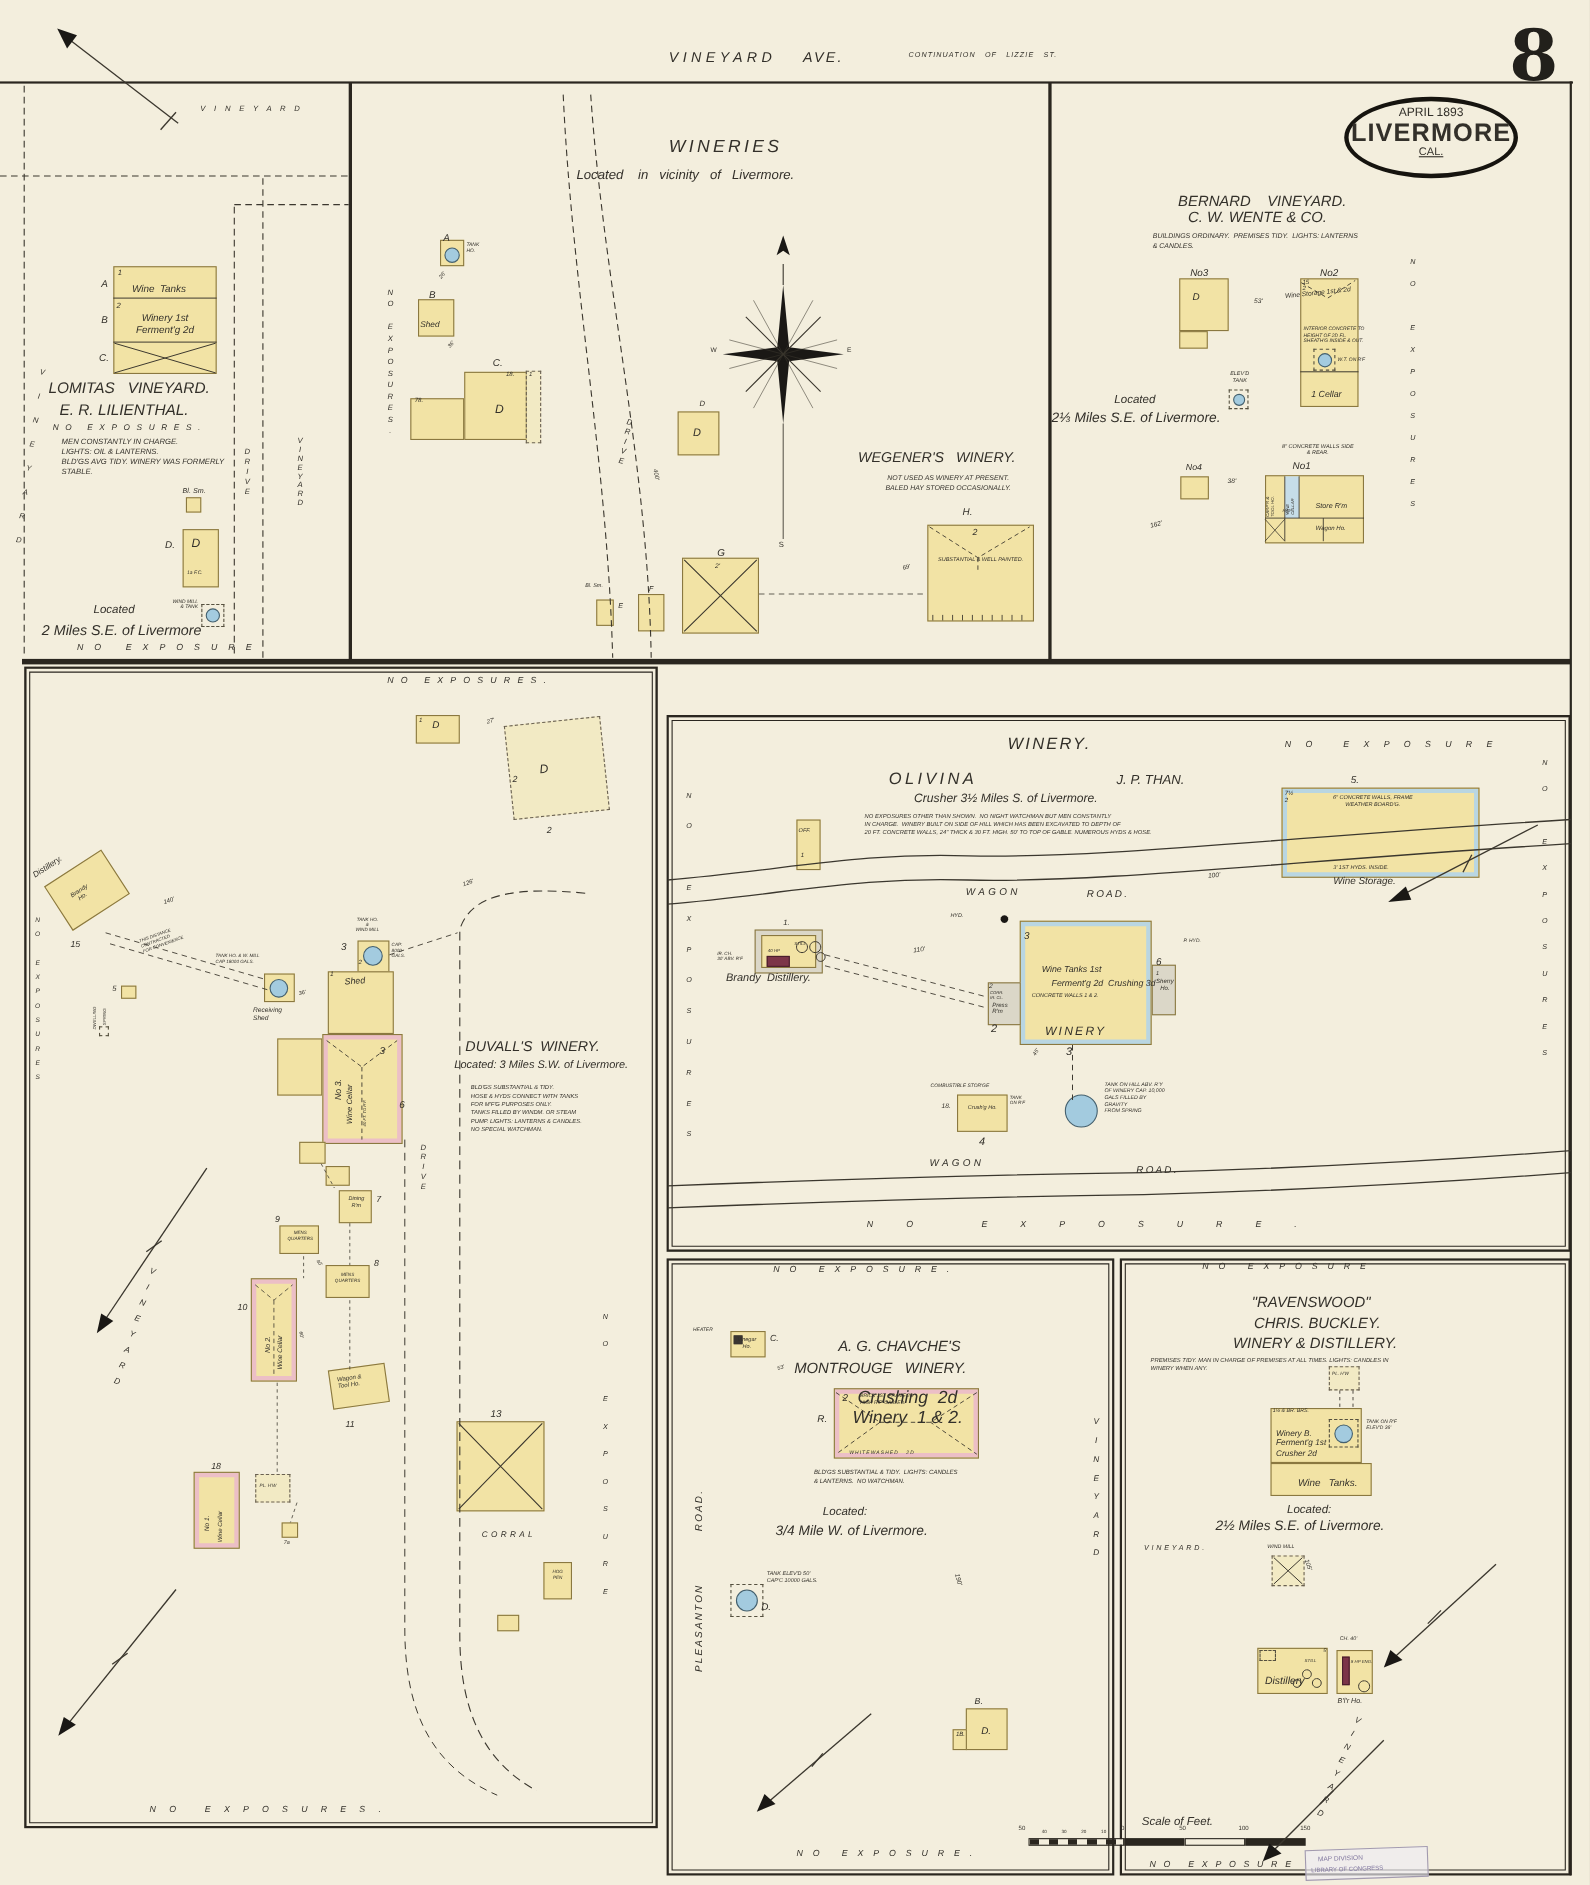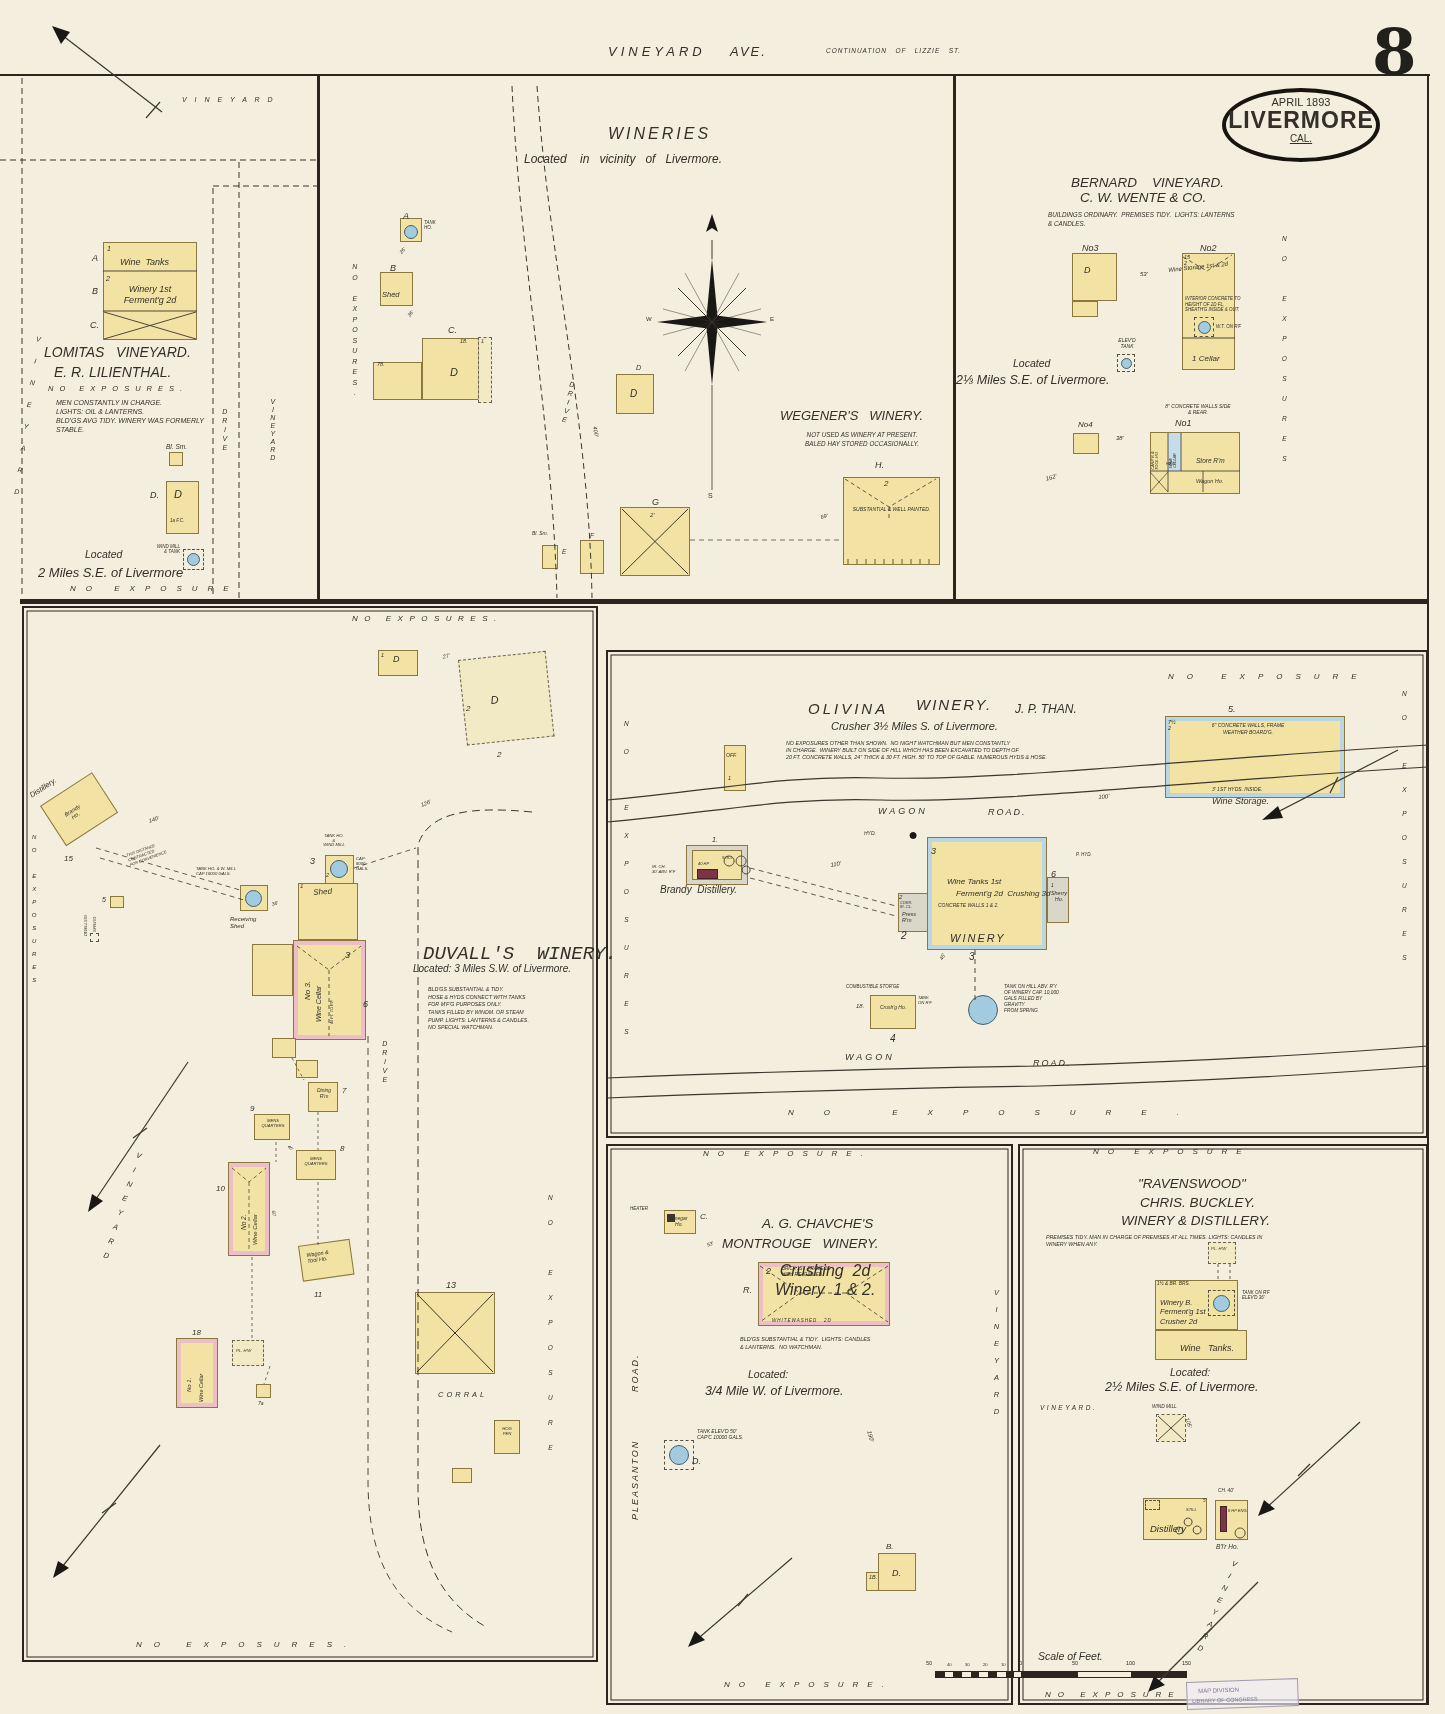--- a/index.html
+++ b/index.html
@@ -291,21 +291,21 @@
 TOOL HO.</div>
       <div class="lb" style="left: 1169px; top: 468px; font-size: 3.8px; line-height: 1.1; transform: rotate(-90deg);">WINE
 CELLAR</div>
       <div class="lb" style="left: 1166px; top: 462px; font-size: 4px;">HAY</div>
       <div class="lb" style="left: 1196px; top: 457px; font-size: 6.5px;">Store R'm</div>
       <div class="lb" style="left: 1196px; top: 478px; font-size: 5.5px;">Wagon Ho.</div>
       <div class="lb" style="left: 1045px; top: 476px; font-size: 6px; transform: rotate(-15deg);">162'</div>
       <div class="lb vert" style="left: 1280px; top: 235px; font-size: 6.5px; letter-spacing: 13px;">NO EXPOSURES</div>
       <div class="lb" style="left: 1168px; top: 672px; font-size: 8px; letter-spacing: 13px;">NO EXPOSURE</div>
       <div class="lb" style="left: 808px; top: 700px; font-size: 15px; letter-spacing: 3px;">OLIVINA</div>
-      <div class="lb" style="left: 916px; top: 696px; font-size: 15px; letter-spacing: 2px;">WINERY.</div>
+      <div class="lb" style="left: 916px; top: 668px; font-size: 15px; letter-spacing: 2px;">WINERY.</div>
       <div class="lb" style="left: 1015px; top: 702px; font-size: 12px;">J. P. THAN.</div>
       <div class="lb" style="left: 831px; top: 720px; font-size: 11px;">Crusher 3½ Miles S. of Livermore.</div>
       <div class="lb" style="left: 786px; top: 740px; font-size: 5.3px; line-height: 1.35;">NO EXPOSURES OTHER THAN SHOWN.  NO NIGHT WATCHMAN BUT MEN CONSTANTLY
 IN CHARGE.  WINERY BUILT ON SIDE OF HILL WHICH HAS BEEN EXCAVATED TO DEPTH OF
 20 FT. CONCRETE WALLS, 24" THICK &amp; 30 FT. HIGH. 50' TO TOP OF GABLE. NUMEROUS HYDS &amp; HOSE.</div>
       <div class="lb" style="left: 726px; top: 752px; font-size: 5px;">OFF.</div>
       <div class="lb" style="left: 728px; top: 775px; font-size: 5.5px;">1</div>
       <div class="lb" style="left: 1228px; top: 704px; font-size: 9px;">5.</div>
       <div class="lb" style="left: 1168px; top: 720px; font-size: 5.5px; line-height: 1;">7½
 2</div>
@@ -447,21 +447,21 @@
       <div class="lb" style="left: 102px; top: 896px; font-size: 7px;">5</div>
       <div class="lb" style="left: 313px; top: 888px; font-size: 8px; transform: rotate(-4deg);">Shed</div>
       <div class="lb" style="left: 300px; top: 883px; font-size: 6px;">1</div>
       <div class="lb" style="left: 345px; top: 950px; font-size: 9px;">3</div>
       <div class="lb" style="left: 303px; top: 1000px; font-size: 8px; transform: rotate(-90deg);">No 3.</div>
       <div class="lb" style="left: 315px; top: 1022px; font-size: 7px; transform: rotate(-90deg);">Wine Cellar</div>
       <div class="lb" style="left: 330px; top: 1024px; font-size: 3.8px; transform: rotate(-90deg);">40 FT. TO R'F.</div>
       <div class="lb" style="left: 363px; top: 999px; font-size: 9px;">6</div>
       <div class="lb" style="left: 230px; top: 916px; font-size: 6px; line-height: 1.2;">Receiving
 Shed</div>
-      <div class="lb" style="left: 423px; top: 943px; font-size: 19px; font-family: Liberation Mono, monospace;">DUVALL'S  WINERY.</div>
+      <div class="lb" style="left: 423px; top: 943px; font-size: 13px;">DUVALL'S  WINERY.</div>
       <div class="lb" style="left: 413px; top: 963px; font-size: 10px;">Located: 3 Miles S.W. of Livermore.</div>
       <div class="lb" style="left: 428px; top: 986px; font-size: 5.3px; line-height: 1.45;">BLD'GS SUBSTANTIAL &amp; TIDY.
 HOSE &amp; HYDS CONNECT WITH TANKS
 FOR M'F'G PURPOSES ONLY.
 TANKS FILLED BY WINDM. OR STEAM
 PUMP. LIGHTS: LANTERNS &amp; CANDLES.
 NO SPECIAL WATCHMAN.</div>
       <div class="lb vert" style="left: 380px; top: 1040px; font-size: 7px; letter-spacing: 2px;">DRIVE</div>
       <div class="lb" style="left: 342px; top: 1086px; font-size: 8px;">7</div>
       <div class="lb" style="left: 310px; top: 1088px; font-size: 5px; width: 28px; text-align: center; line-height: 1.1;">Dining

